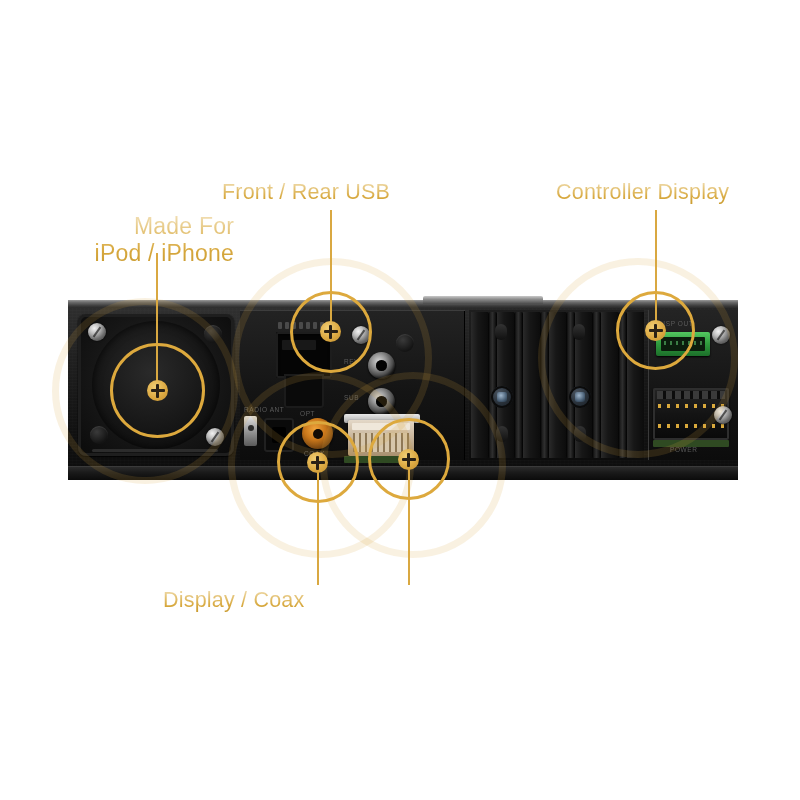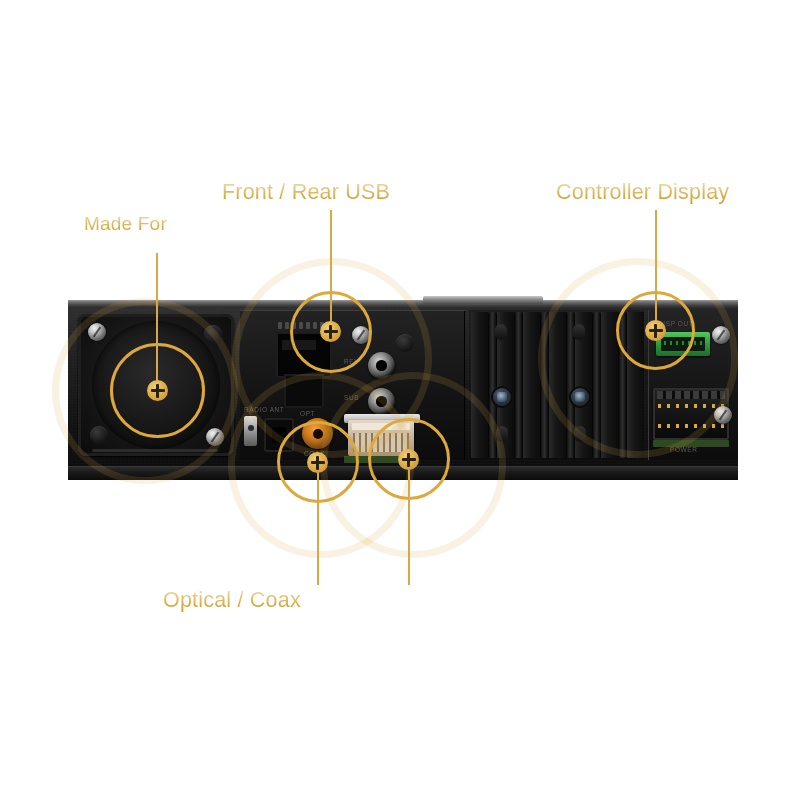--- a/index.html
+++ b/index.html
@@ -20,21 +20,21 @@
     letter-spacing:.2px;
     line-height:1.18;
     background:linear-gradient(180deg,#f3e2bc 0%,#e6c882 30%,#d8a93f 68%,#c89a2e 100%);
     -webkit-background-clip:text;
     background-clip:text;
     color:transparent;
     -webkit-text-fill-color:transparent;
     text-shadow:none;
     user-select:none;
   }
-  .label.l-ipod{left:84px;top:213px;font-size:19px;text-align:left;width:150px;}
+  .label.l-ipod{left:84px;top:213px;font-size:23px;text-align:right;width:150px;}
   .label.l-usb{left:222px;top:180px;font-size:21.5px;}
   .label.l-ctrl{left:556px;top:180px;font-size:21.5px;}
   .label.l-opt{left:163px;top:588px;font-size:21.5px;}
   .label.l-pre{left:402px;top:588px;font-size:21.5px;}
 
   
   .leader{position:absolute;width:2px;background:#d9a841;}
 
   
   .halo{
@@ -334,19 +334,19 @@
   <div class="ring" style="left:616px;top:291px;width:79px;height:79px;"></div>
   <div class="ring" style="left:277px;top:421px;width:82px;height:82px;"></div>
   <div class="ring" style="left:368px;top:418px;width:82px;height:82px;"></div>
 
   <div class="xdot" style="left:147px;top:380px;"></div>
   <div class="xdot" style="left:320px;top:321px;"></div>
   <div class="xdot" style="left:645px;top:320px;"></div>
   <div class="xdot" style="left:307px;top:452px;"></div>
   <div class="xdot" style="left:398px;top:449px;"></div>
 
-  <div class="label l-ipod"><span>Made For</span><br></div>
+  <div class="label l-ipod"><span>Made For</span><br><span>iPod / iPhone</span></div>
 
   <div class="label l-ctrl">Controller Display</div>
   <div class="label l-usb">Front / Rear USB</div>
-  <div class="label l-opt">Optical / Coax</div>
+  <div class="label l-opt">Display / Coax</div>
 
 </div>
 
 </body></html>

